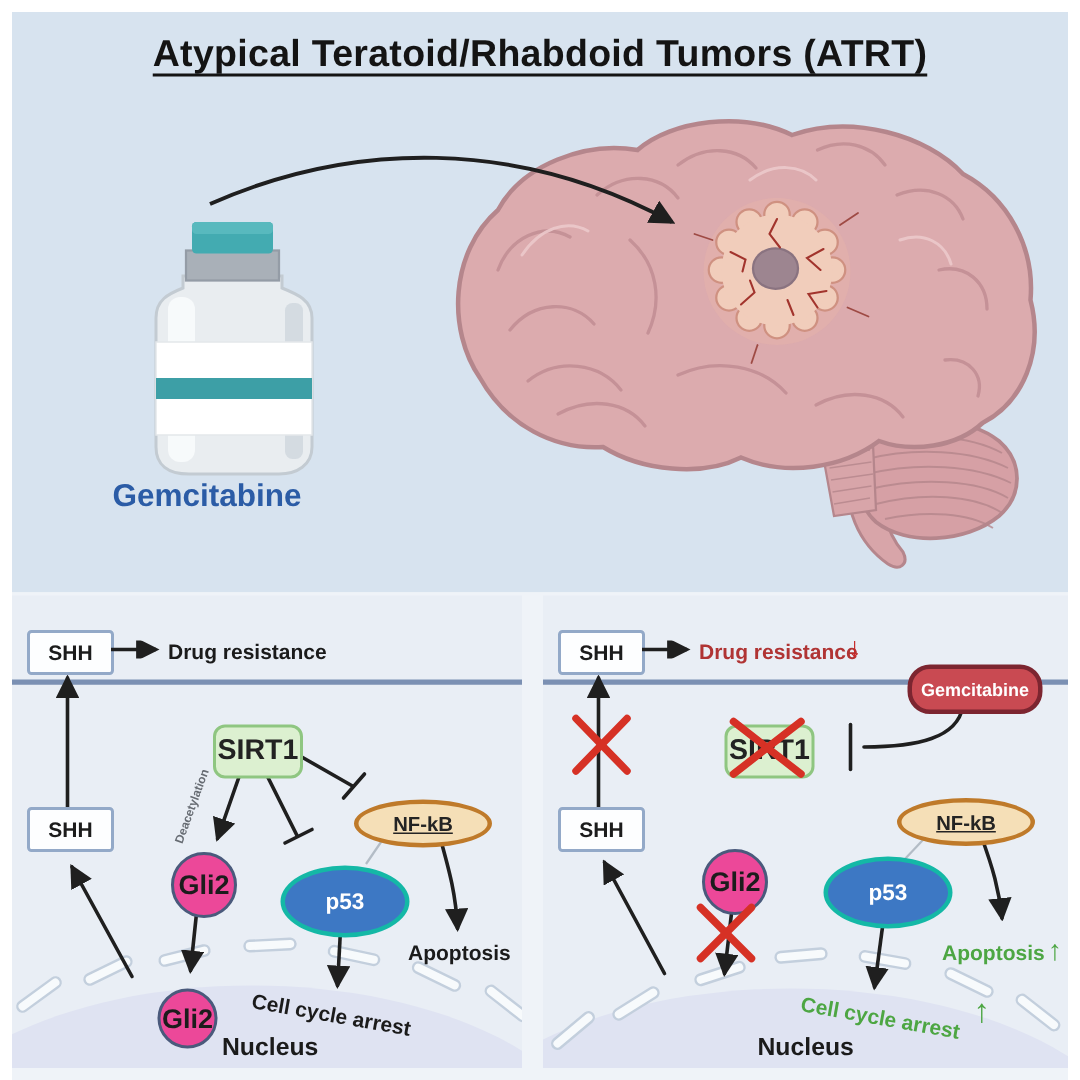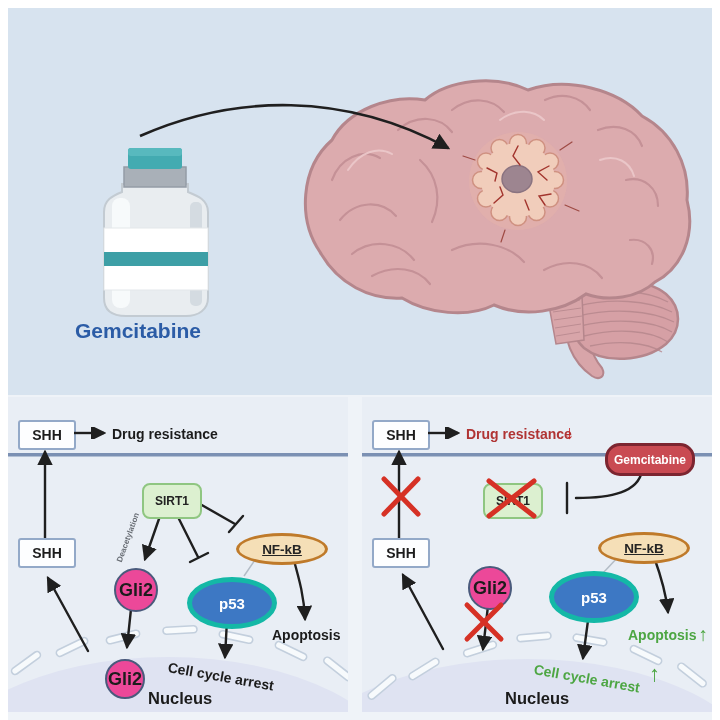--- a/index.html
+++ b/index.html
@@ -18,24 +18,24 @@
   .panel{position:absolute;top:2px;height:315px;background:#e9eef5;overflow:hidden;}
   .panel-left{left:0;width:340px;}
   .panel-right{left:354px;width:350px;}
   .panel svg{position:absolute;left:0;top:0;}
   .layer-boxes{position:absolute;left:0;top:0;width:100%;height:100%;z-index:2;}
   .layer-under{z-index:1;} .layer-over{z-index:3;}
   .abs{position:absolute;display:flex;align-items:center;justify-content:center;}
   .shh-box{width:54px;height:26px;background:#fdfeff;border:2px solid #93a9c8;border-radius:3px;
            font-size:14px;font-weight:bold;color:#1c1c1c;}
   .sirt1{width:56px;height:32px;background:#dcf0d0;border:2px solid #8fc681;border-radius:8px;
-         font-size:12px;font-weight:bold;color:#222;}
+         font-size:19px;font-weight:bold;color:#222;}
   .nfkb{width:86px;height:26px;background:#f5dfb7;border:3px solid #bf7a2a;border-radius:50%;
         font-size:13.5px;font-weight:bold;color:#242424;text-decoration:underline;}
-  .p53{width:80px;height:42px;background:#3d78c4;border:5px solid #14b8a6;border-radius:50%;
+  .p53{width:80px;height:42px;background:#3d78c4;border:3px solid #14b8a6;border-radius:50%;
        font-size:15px;font-weight:bold;color:#ffffff;}
   .circle{width:40px;height:40px;background:#ec4899;border:2.5px solid #4a5a7c;border-radius:50%;
           font-size:18px;font-weight:bold;color:#1c1c1c;}
   .circle-sm{width:36px;height:36px;}
   .gem-pill{width:84px;height:27px;background:#c94a52;border:3px solid #7c2530;border-radius:15px;
             font-size:12px;font-weight:bold;color:#fff;}
   .lbl{font-weight:bold;font-size:14px;color:#1b1b1b;white-space:nowrap;}
   .lbl-red{color:#b03434;}
   .lbl-green{color:#4da643;}
   .cca{font-size:14px;transform:rotate(10deg);transform-origin:left center;}
@@ -44,20 +44,23 @@
   .tr{font-size:19px;font-weight:bold;line-height:1;}
   .tr-down{color:#c62828;}
   .tr-up{color:#4da643;}
 </style>
 </head>
 <body>
 
 <div id="stage">
 
   <div class="top-section">
+    <div class="title">
+      <span>Atypical Teratoid/Rhabdoid Tumors (ATRT)</span>
+    </div>
 
     <svg class="scene" width="704" height="387" viewBox="8 8 704 387">
       <defs>
         <marker id="ah" viewBox="0 0 10 10" refX="8.5" refY="5" markerWidth="6.5" markerHeight="6.5" orient="auto-start-reverse">
             <path d="M0,0 L10,5 L0,10 z" fill="#1f1f1f"></path>
           </marker>
       </defs>
 
       <g>
         <path d="M 566,312 C 562,338 572,362 592,376 C 600,381 606,376 602,368 C 590,354 586,334 590,314 Z" fill="#d8a5a9" stroke="#b5868c" stroke-width="2"></path>

